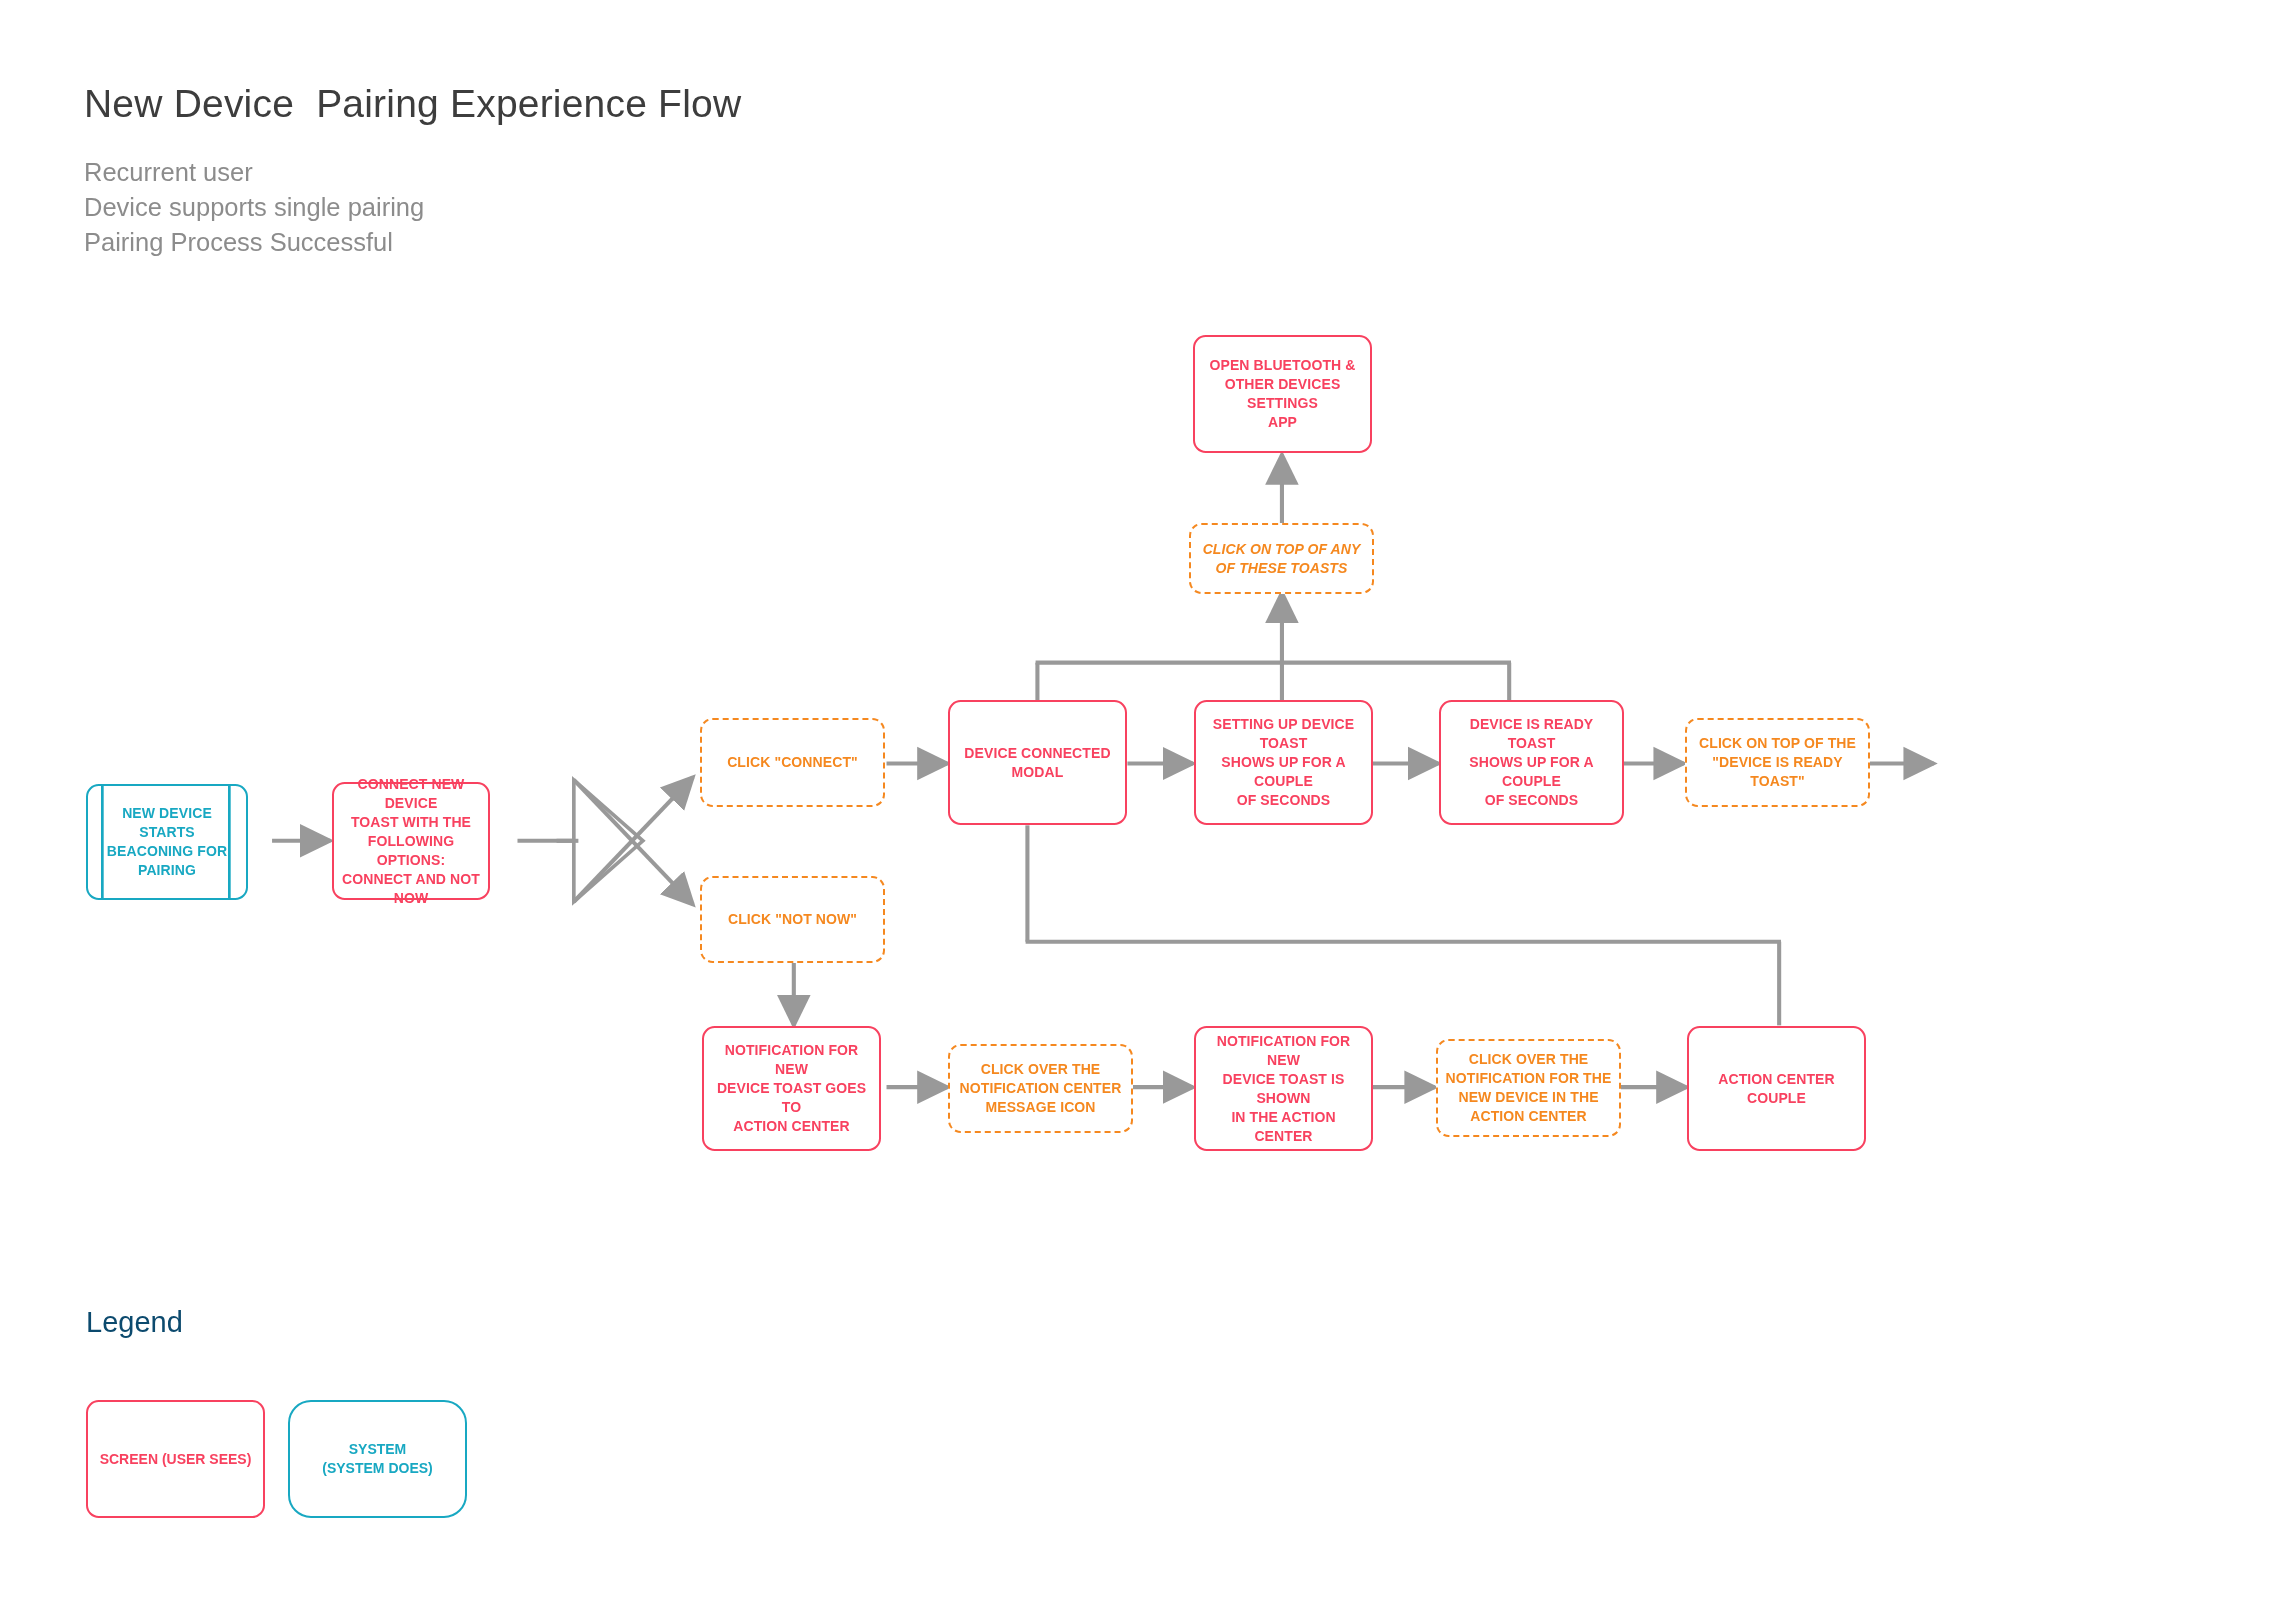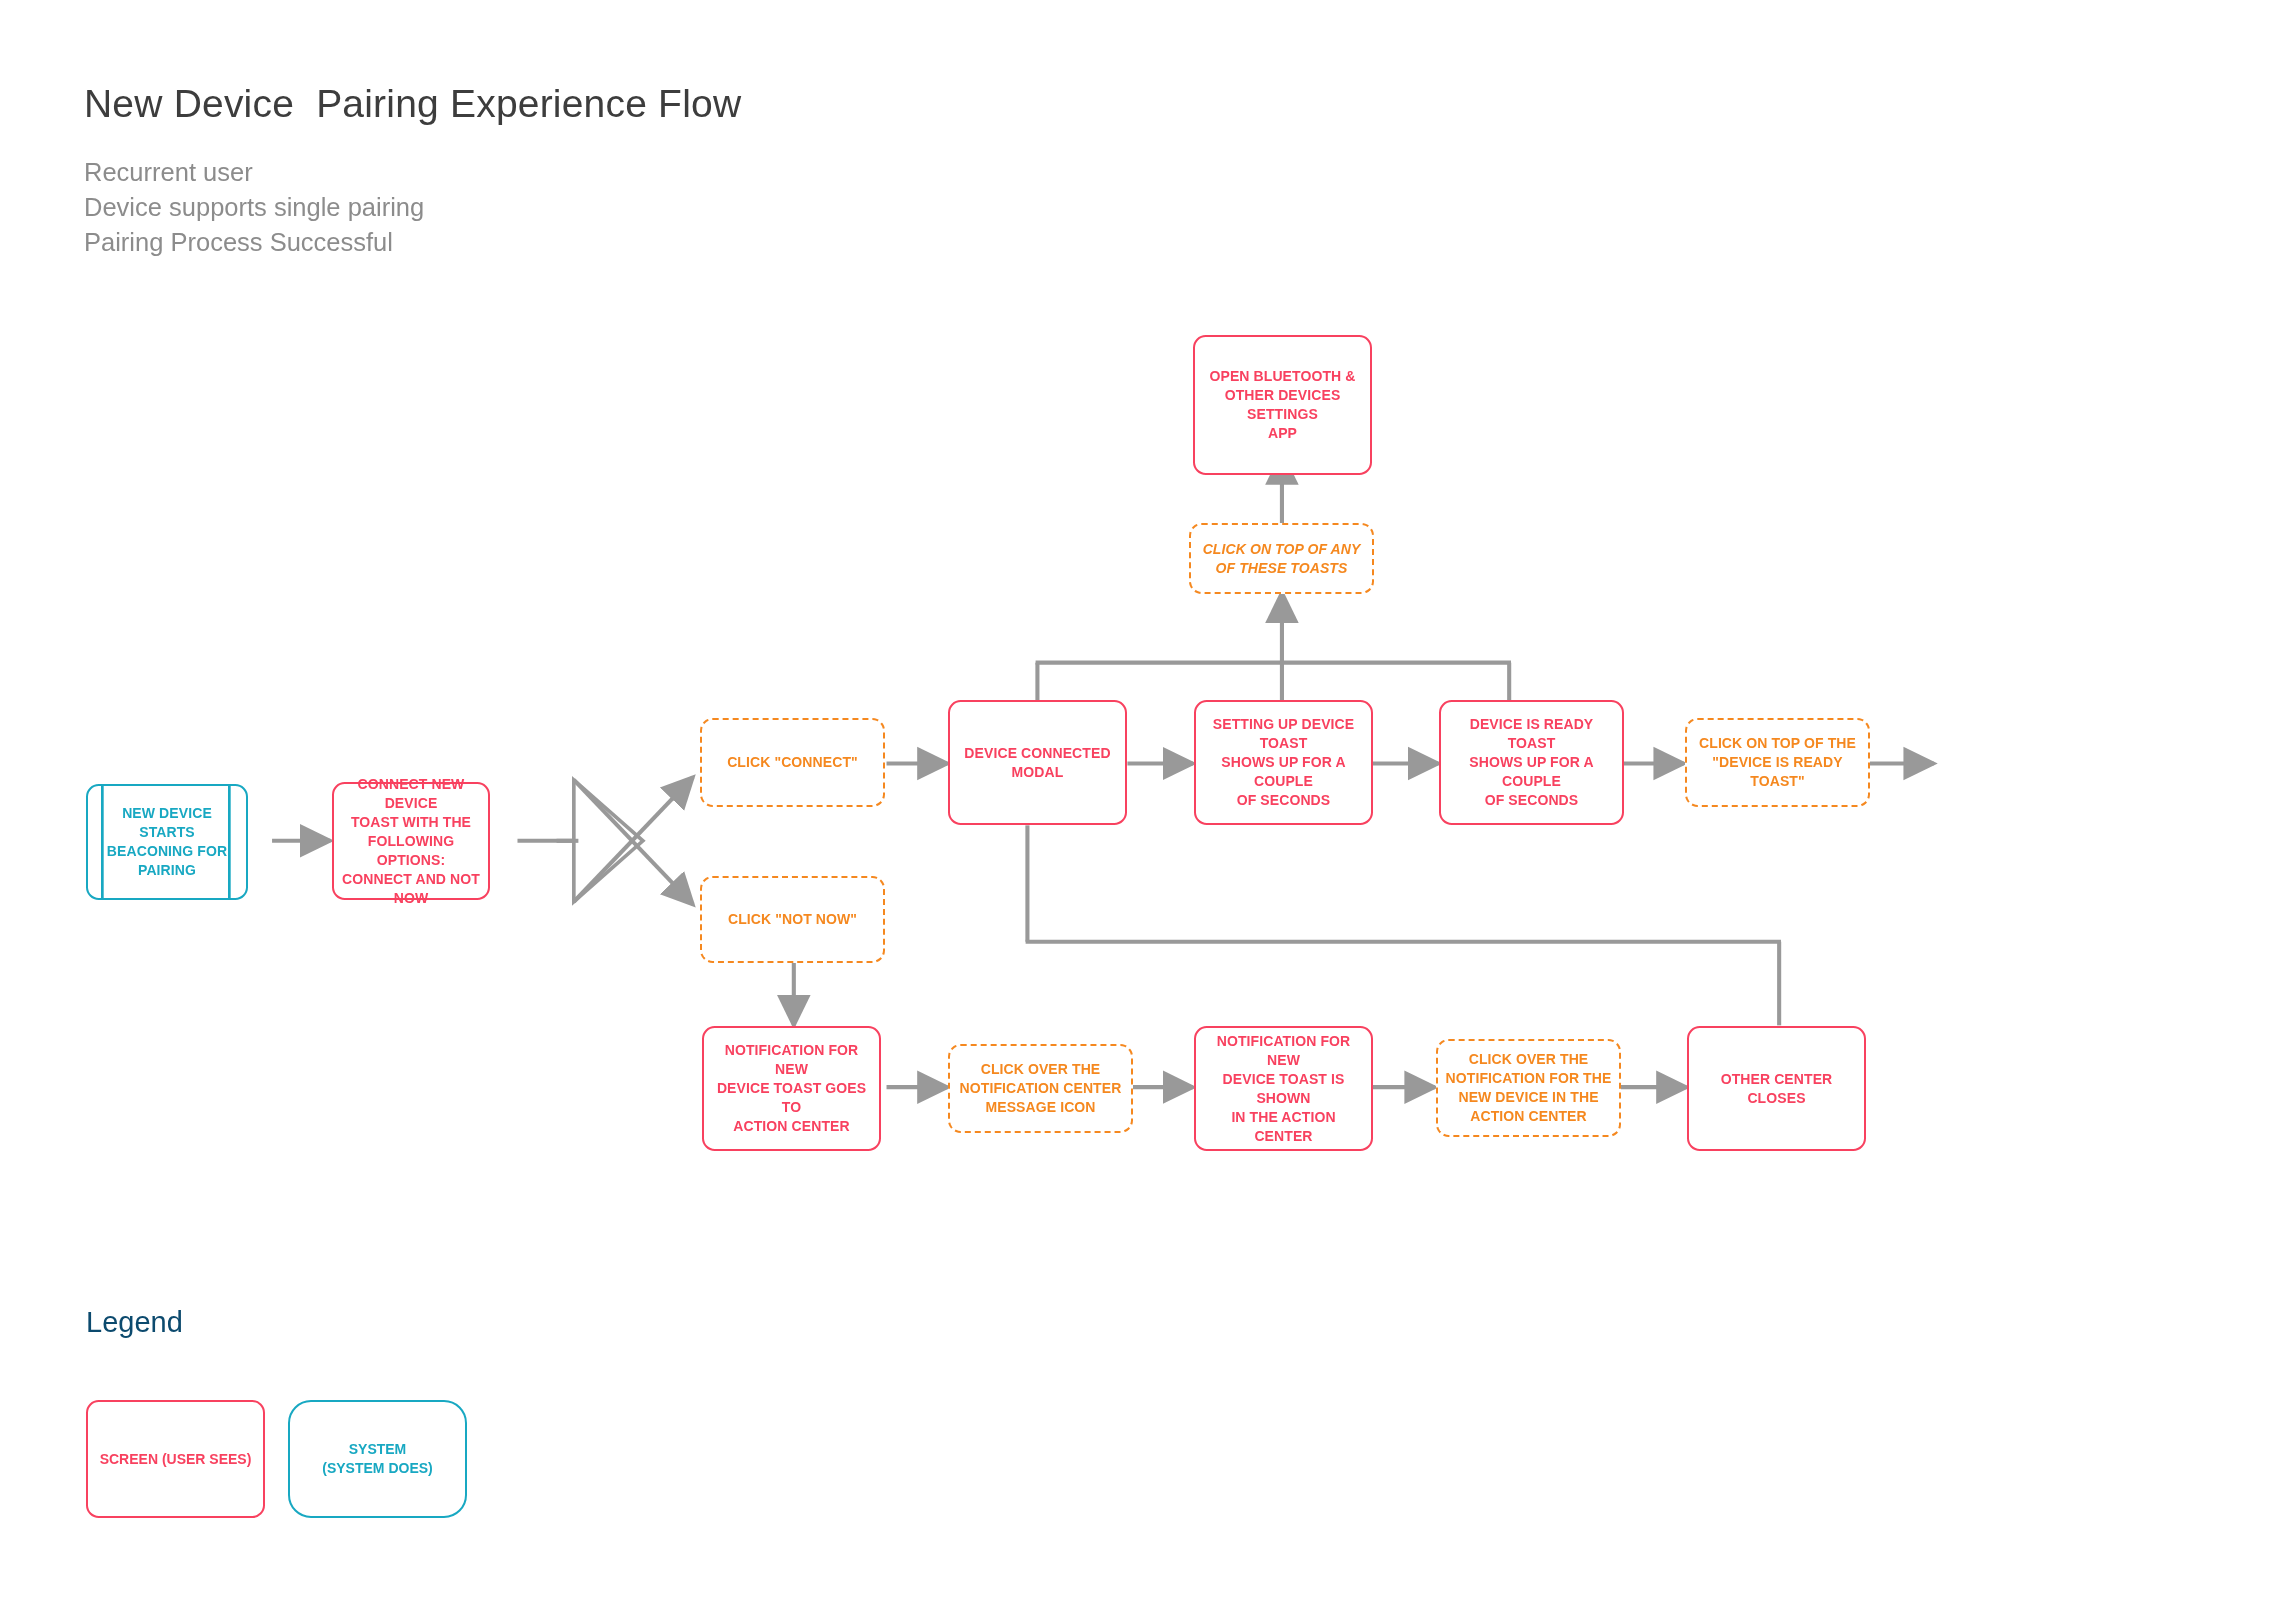--- a/index.html
+++ b/index.html
@@ -168,21 +168,21 @@
 "DEVICE IS READY
 TOAST"</span>
   </div>
 
 
   <div class="node action" style="left:1189px;top:523px;width:185px;height:71px;font-style:italic;">
     <span class="txt">CLICK ON TOP OF ANY
 OF THESE TOASTS</span>
   </div>
 
-  <div class="node screen" style="left:1193px;top:335px;width:179px;height:140px;">
+  <div class="node screen" style="left:1193px;top:335px;width:179px;height:118px;">
     <span class="txt">OPEN BLUETOOTH &amp;
 OTHER DEVICES SETTINGS
 APP</span>
   </div>
 
   <div class="node screen" style="left:702px;top:1026px;width:179px;height:125px;">
     <span class="txt">NOTIFICATION FOR NEW
 DEVICE TOAST GOES TO
 ACTION CENTER</span>
   </div>
@@ -200,21 +200,21 @@
   </div>
 
   <div class="node action" style="left:1436px;top:1039px;width:185px;height:98px;">
     <span class="txt">CLICK OVER THE
 NOTIFICATION FOR THE
 NEW DEVICE IN THE
 ACTION CENTER</span>
   </div>
 
   <div class="node screen" style="left:1687px;top:1026px;width:179px;height:125px;">
-    <span class="txt">OTHER CENTER CLOSES</span>
+    <span class="txt">ACTION CENTER COUPLE</span>
   </div>
 
   <div id="legend-title">Legend</div>
 
   <div class="legend-box screen" style="left:86px;top:1400px;width:179px;height:118px;border:2.7px solid #F8415F;color:#F8415F;">
     <span class="txt">SCREEN (USER SEES)</span>
   </div>
 
   <div class="legend-box system" style="left:288px;top:1400px;width:179px;height:118px;border-radius:23px;">
     <span class="txt" style="white-space:pre-line;">SYSTEM

